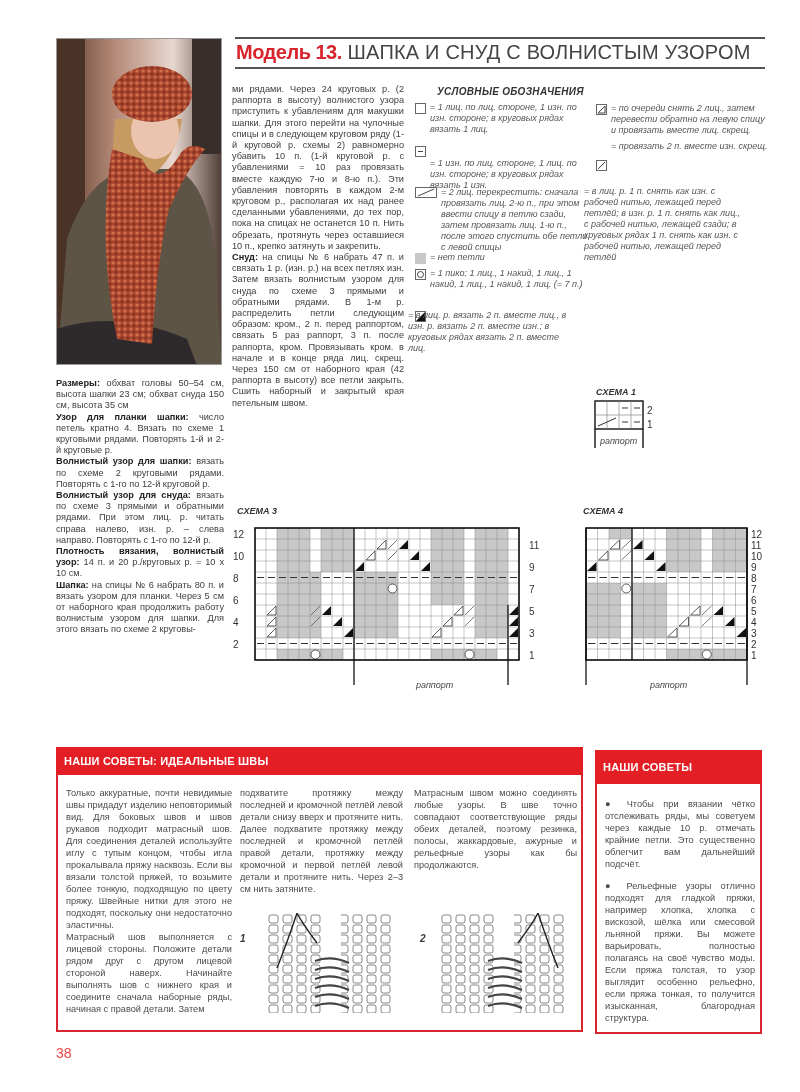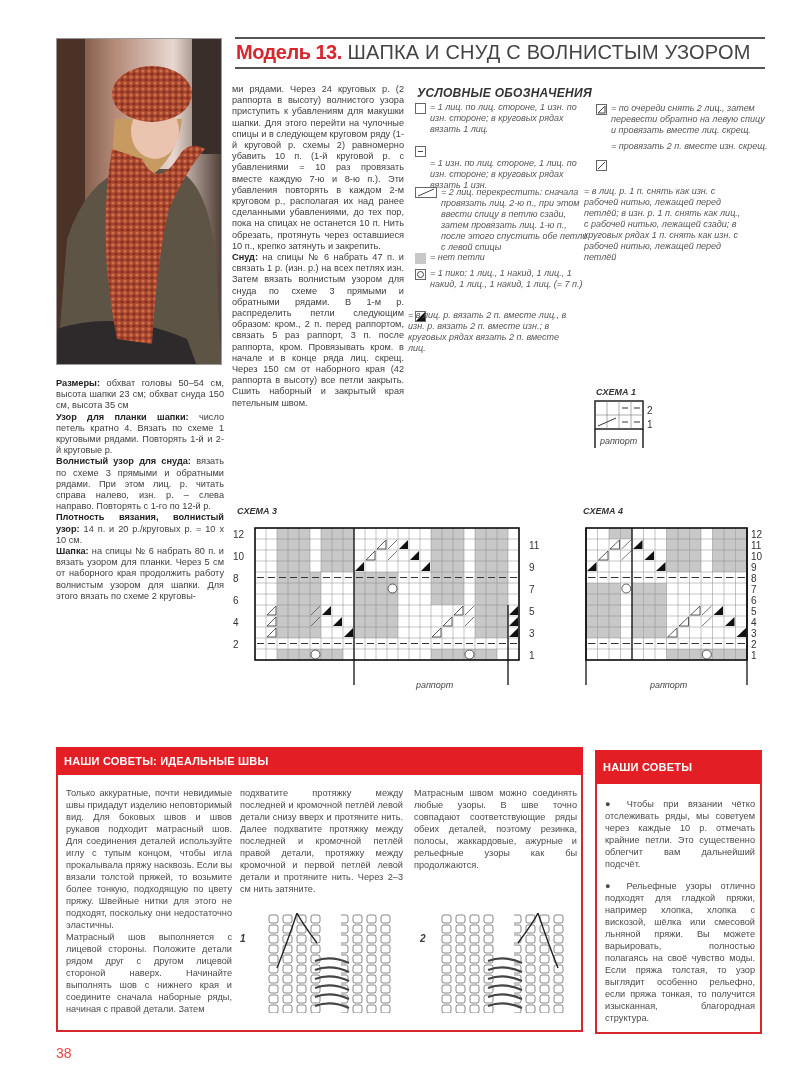--- a/index.html
+++ b/index.html
@@ -16,21 +16,21 @@
 
   
   .photo { position: absolute; left: 56px; top: 38px; width: 166px; height: 327px; overflow: hidden; border: 1px solid #999; }
 
   
   .col { position: absolute; font-size: 9.2px; line-height: 11.2px; text-align: justify; color: #3d3d3d; font-family: "Liberation Sans", sans-serif; }
   .col b { color: #222; }
   .col p { margin: 0; }
 
   
-  .legend-title { position: absolute; left: 417px; top: 86px; font-size: 12px; font-weight: bold; font-style: italic; color: #333; letter-spacing: 0.3px; }
+  .legend-title { position: absolute; left: 437px; top: 86px; font-size: 10px; font-weight: bold; font-style: italic; color: #333; letter-spacing: 0.3px; }
   .leg-item { position: absolute; font-size: 9px; line-height: 11px; font-style: italic; color: #555; }
   .leg-sym { position: absolute; width: 11px; height: 11px; border: 1px solid #666; background: #fff; }
 
   
   .chart-title { position: absolute; font-size: 9px; font-weight: bold; font-style: italic; color: #333; }
   .rapport { position: absolute; font-size: 9px; font-style: italic; color: #444; }
 
   
   .tip-box { position: absolute; border: 2px solid #d7262e; border-top: none; background: #fff; }
   .tip-hdr { position: absolute; background: #e31e24; color: #fff; font-weight: bold; font-size: 11px; padding-left: 8px; line-height: 28px; letter-spacing: 0.2px; }
@@ -75,20 +75,21 @@
 
     <ellipse cx="95" cy="55" rx="40" ry="28" fill="url(#knit)"></ellipse>
 
     <path d="M55 110 Q40 200 60 300 L95 305 Q100 220 112 170 Q130 130 148 110 Q130 100 120 120 Q100 150 85 120 Z" fill="url(#knit)"></path>
   </svg>
 </div>
 
 <div class="col" style="left:56px; top:378px; width:168px;">
   <p><b>Размеры:</b><span> обхват головы 50–54 см, высота шапки 23 см; обхват снуда 150 см, высота 35 см</span></p>
   <p><b>Узор для планки шапки:</b><span> число петель кратно 4. Вязать по схеме 1 круговыми рядами. Повторять 1-й и 2-й круговые р.</span></p>
+  <p><b>Волнистый узор для шапки:</b><span> вязать по схеме 2 круговыми рядами. Повторять с 1-го по 12-й круговой р.</span></p>
   <p><b>Волнистый узор для снуда:</b><span> вязать по схеме 3 прямыми и обратными рядами. При этом лиц. р. читать справа налево, изн. р. – слева направо. Повторять с 1-го по 12-й р.</span></p>
   <p><b>Плотность вязания, волнистый узор:</b><span> 14 п. и 20 р./круговых р. = 10 х 10 см.</span></p>
   <p><b>Шапка:</b><span> на спицы № 6 набрать 80 п. и вязать узором для планки. Через 5 см от наборного края продолжить работу волнистым узором для шапки. Для этого вязать по схеме 2 круговы-</span></p>
 </div>
 
 <div class="col" style="left:232px; top:84px; width:172px;">
   <p><span>ми рядами. Через 24 круговых р. (2 раппорта в высоту) волнистого узора приступить к убавлениям для макушки шапки. Для этого перейти на чулочные спицы и в следующем круговом ряду (1-й круговой р. схемы 2) равномерно убавить 10 п. (1-й круговой р. с убавлениями = 10 раз провязать вместе каждую 7-ю и 8-ю п.). Эти убавления повторять в каждом 2-м круговом р., располагая их над ранее сделанными убавлениями, до тех пор, пока на спицах не останется 10 п. Нить обрезать, протянуть через оставшиеся 10 п., крепко затянуть и закрепить.</span></p>
   <p><b>Снуд:</b><span> на спицы № 6 набрать 47 п. и связать 1 р. (изн. р.) на всех петлях изн. Затем вязать волнистым узором для снуда по схеме 3 прямыми и обратными рядами. В 1-м р. распределить петли следующим образом: кром., 2 п. перед раппортом, связать 5 раз раппорт, 3 п. после раппорта, кром. Провязывать кром. в начале и в конце ряда лиц. скрещ. Через 150 см от наборного края (42 раппорта в высоту) все петли закрыть. Сшить наборный и закрытый края петельным швом.</span></p>
 </div>
 

